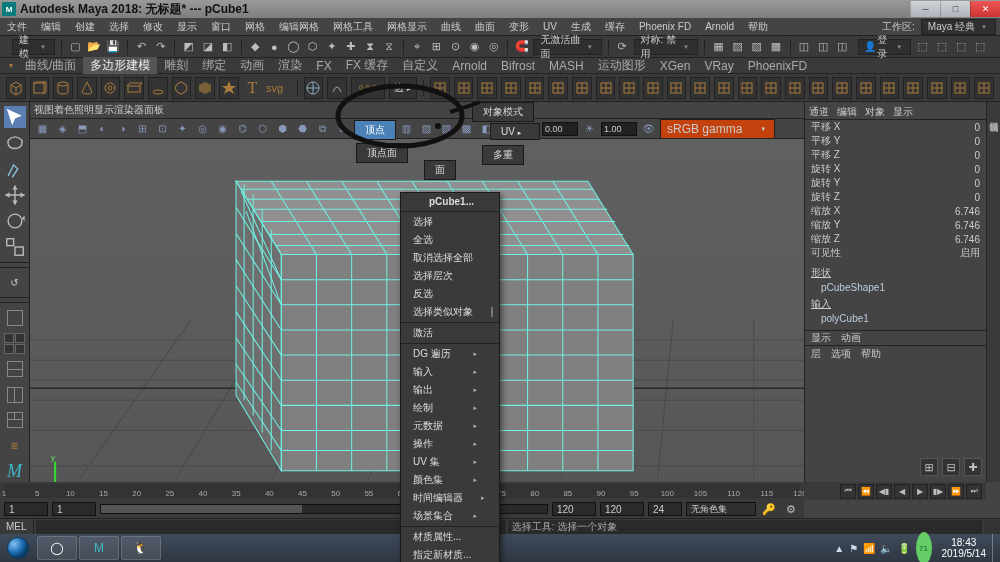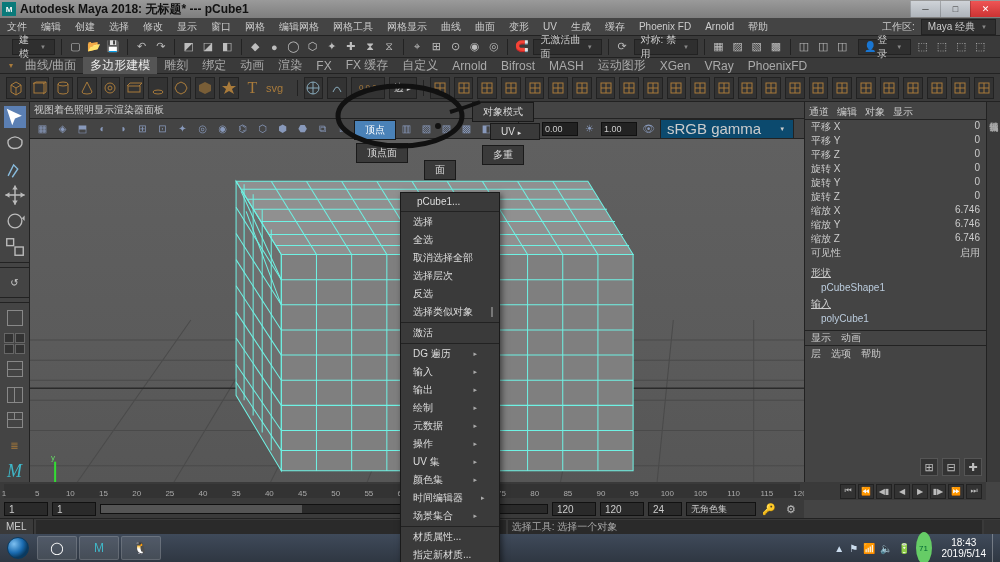--- a/index.html
+++ b/index.html
@@ -54,32 +54,32 @@
 
 
 .main { position:absolute; left:30px; top:102px; right:196px; bottom:52px; background:#5c5c5c; }
 
 .panelhdr { height:17px; background:#444; display:flex; align-items:center; padding:0 4px; border-bottom:1px solid #222; font-size:10px; }
 .panelhdr .p { color:#ccc; }
 .paneltool { height:20px; background:#444; display:flex; align-items:center; padding:0 4px; gap:3px; border-bottom:1px solid #222; position:relative;}
 .paneltool .i { width:17px; height:17px; display:flex; align-items:center; justify-content:center; color:#89b; font-size:10px; }
 .paneltool .inp { width:36px; height:14px; background:#222; border:1px solid #111; color:#ccc; font-size:9px; padding-left:2px; display:flex; align-items:center; }
 .paneltool .vsep2 { width:1px; height:14px; background:#222; }
-.paneltool .locksel { background:#0c4a6e; border:1px solid #222; height:20px; font-size:15px; padding:0 8px 0 6px; display:flex; align-items:center; }
+.paneltool .locksel { background:#c2410c; border:1px solid #222; height:20px; font-size:12px; padding:0 8px 0 6px; display:flex; align-items:center; }
 .paneltool .locksel::after { content:"▼"; font-size:6px; margin-left:18px; }
 
 
 .view3d { position:absolute; left:0; right:0; top:37px; bottom:0; background: linear-gradient(180deg,#606060 0%,#5b5b5b 60%,#565656 100%); overflow:hidden; }
 
 
 .rpanel { position:absolute; right:14px; top:102px; width:182px; bottom:52px; background:#444; border-left:1px solid #222; font-size:10px; }
 .rpanel .tabs { height:18px; display:flex; align-items:flex-end; padding:0 4px; gap:8px; border-bottom:1px solid #222; }
 .rpanel .tabs .t { color:#ccc; }
 .rpanel .rows { padding:0 6px 4px 6px; }
-.rpanel .rows .row { display:flex; justify-content:space-between; height:14px; }
+.rpanel .rows .row { display:flex; justify-content:space-between; height:14px; align-items:center; }
 .rpanel .row .v { color:#ccc; }
 .rpanel .sec { padding:2px 6px; color:#ccc;text-decoration:underline; }
 .rpanel .node { padding:0 6px 2px 16px; color:#bcd; }
 .rpanel .lowertabs { display:flex; gap:10px; padding:0 6px; height:16px; align-items:center; border-top:1px solid #222; border-bottom:1px solid #222; margin-top:4px;}
 .rpanel .lowermenu { display:flex; gap:10px; padding:0 6px; height:16px; align-items:center; }
 
 
 .rstrip { position:absolute; right:0; top:102px; width:14px; bottom:52px; background:#3a3a3a; border-left:1px solid #222; }
 .rstrip .dot { width:12px; height:20px; margin:3px auto; writing-mode:vertical-rl; font-size:9px; color:#aaa; display:flex; align-items:center; justify-content:center; }
 
@@ -108,21 +108,21 @@
 .win7 .start { width:36px; height:28px; display:flex; align-items:center; justify-content:center;}
 .win7 .start .orb { width:22px; height:22px; border-radius:50%; background:radial-gradient(circle at 30% 30%, #7ec0f0, #1a6bb0 45%, #0a3a60 70%); border:1px solid #0a3a60;}
 .win7 .tbtn { width:40px; height:24px; margin:0 1px; background:rgba(255,255,255,.1); border:1px solid rgba(255,255,255,.15); border-radius:2px; display:flex; align-items:center; justify-content:center; color:#fff; font-size:12px;}
 .win7 .spacer { flex:1; }
 .win7 .tray { display:flex; align-items:center; gap:5px; padding:0 4px; color:#cde; font-size:10px;}
 .win7 .clock { display:flex; flex-direction:column; align-items:center; color:#fff; font-size:10px; line-height:11px; padding:0 6px;}
 .win7 .showdesk { width:8px; height:28px; border-left:1px solid rgba(255,255,255,.3);}
 
 
 .ctxmenu { position:absolute; background:#3a3a3a; border:1px solid #1a1a1a; box-shadow:2px 2px 6px rgba(0,0,0,.5); z-index:50; font-size:10px;}
-.ctxmenu .hdr { padding:3px 16px; color:#ddd; font-weight:normal; }
+.ctxmenu .hdr { padding:3px 28px; color:#ddd; font-weight:bold; }
 .ctxmenu .sep3 { height:1px; background:#222; margin:1px 0;}
 .ctxmenu .mi { padding:2px 22px 2px 12px; color:#ddd; display:flex; align-items:center; justify-content:space-between; white-space:nowrap; gap:18px;}
 .ctxmenu .mi .arrow { font-size:7px; color:#aaa;}
 .ctxmenu .mi .chk { width:10px; height:10px; border:1px solid #777; }
 
 
 .pill { position:absolute; background:#3a3a3a; border:1px solid #1a1a1a; font-size:10px; color:#ddd; padding:2px 10px; z-index:40; }
 .pill.blue { background:#4a82b8; color:#fff; }
 
 

